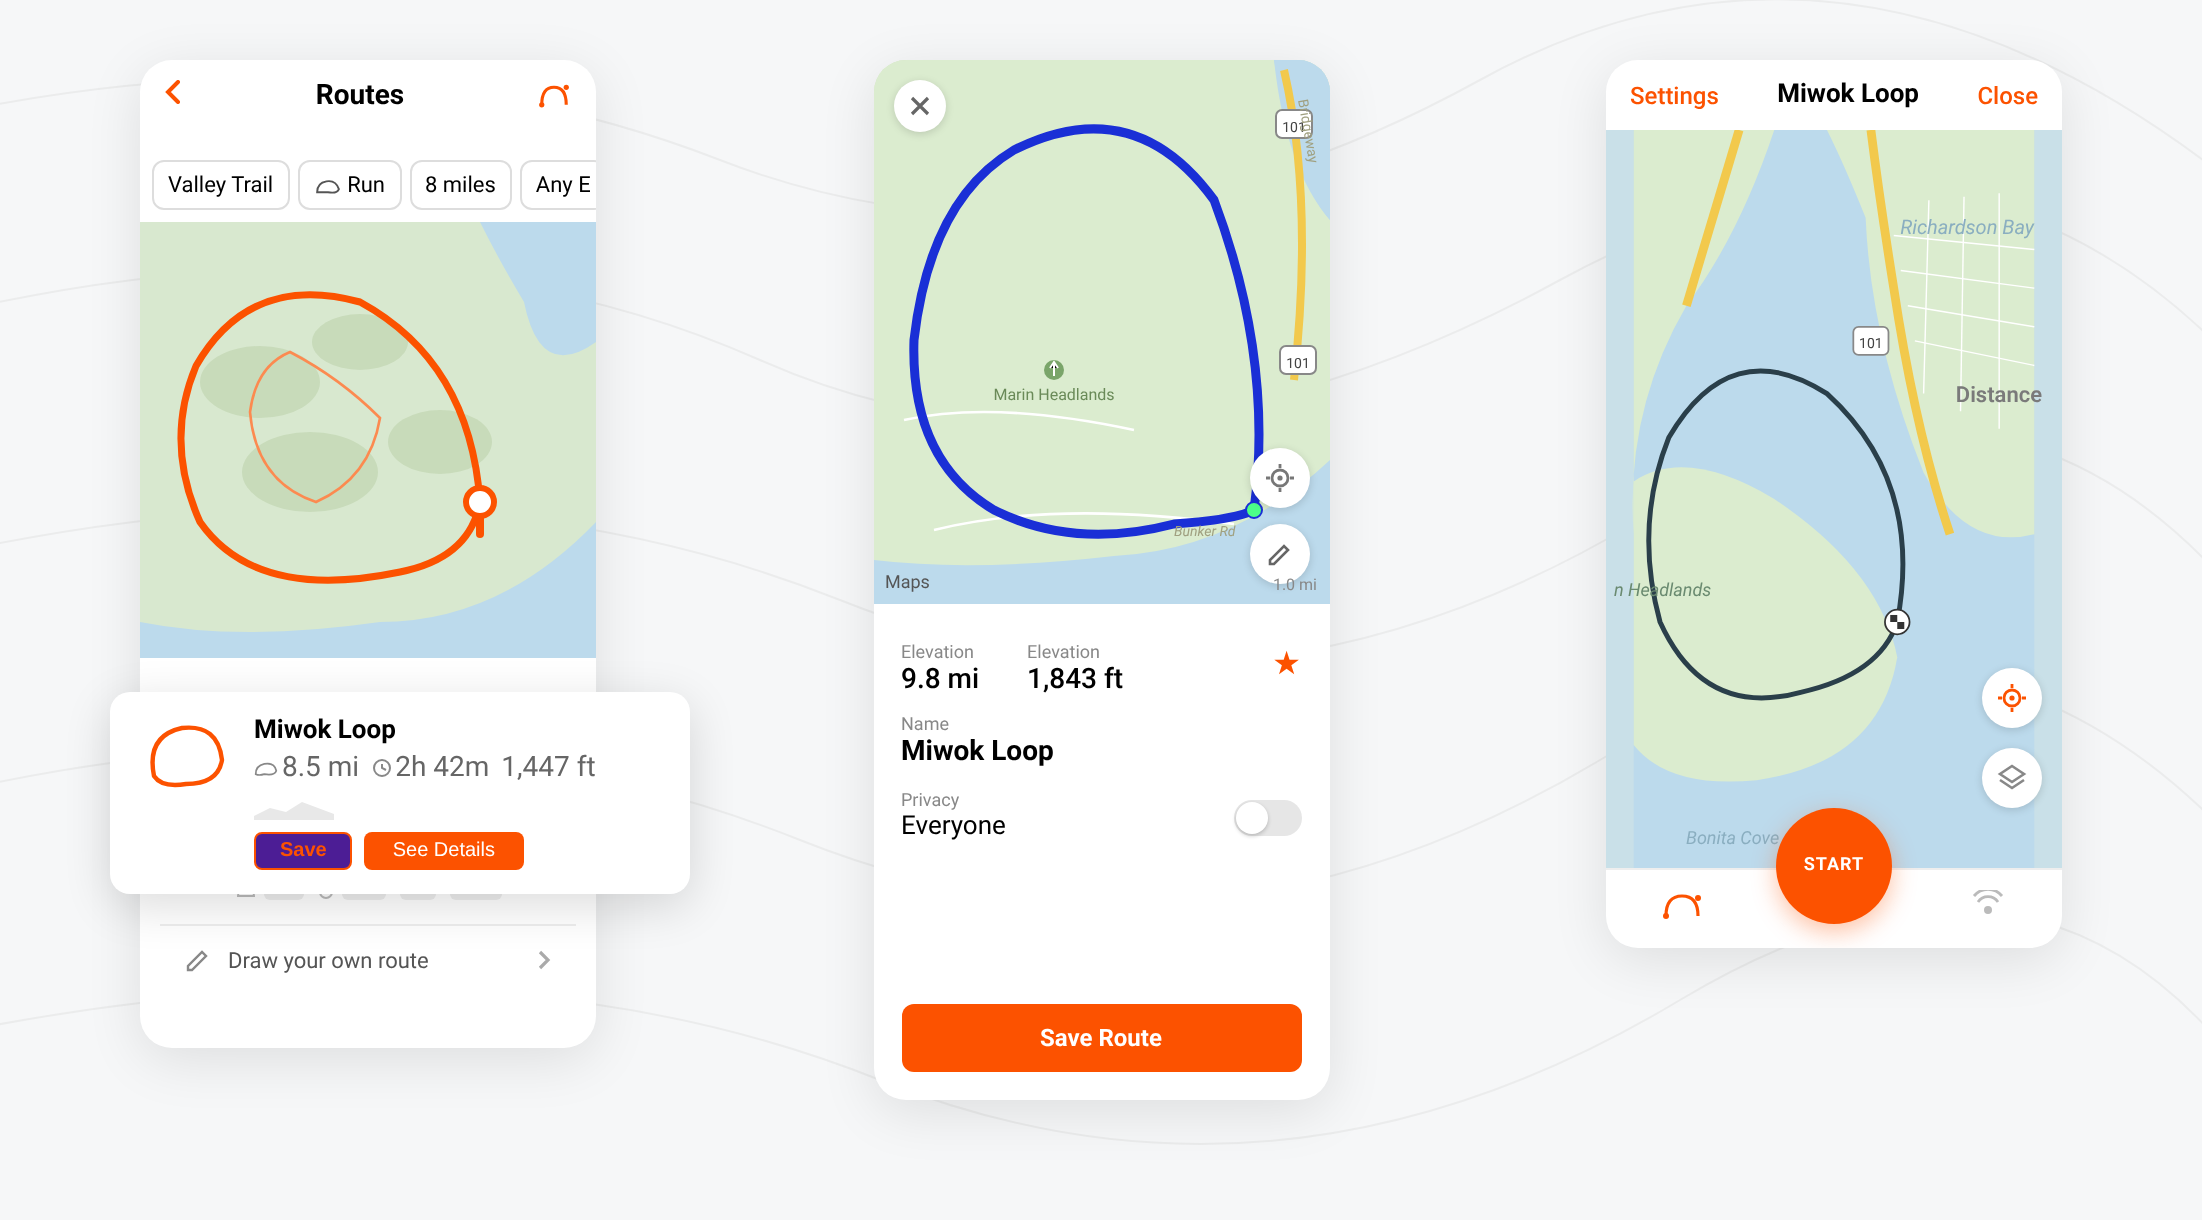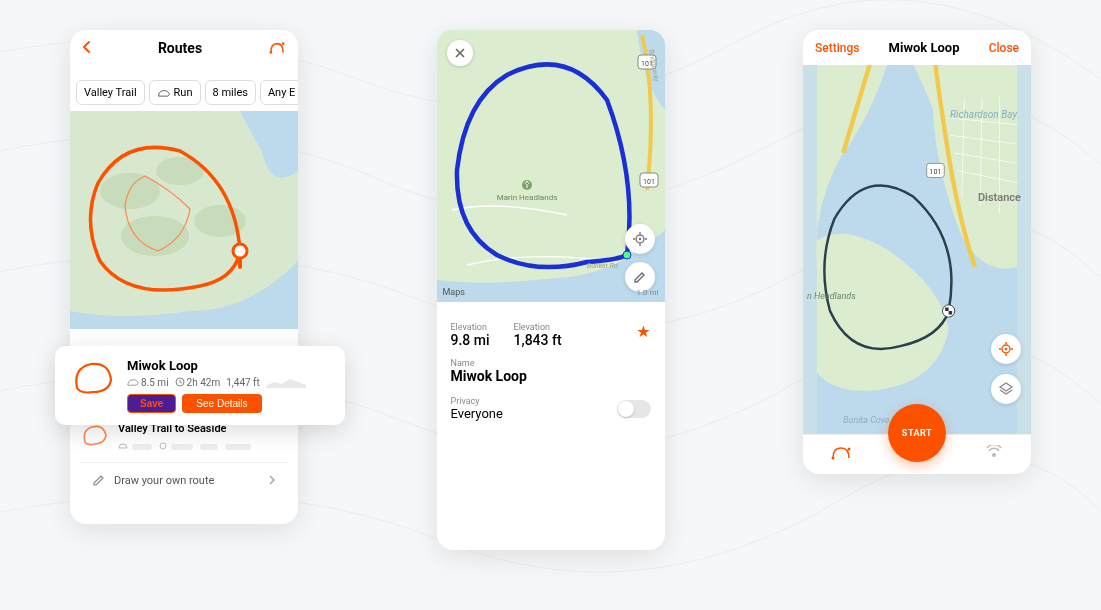--- a/index.html
+++ b/index.html
@@ -67,21 +67,21 @@
     background:#fff;
     border-radius:10px;
     box-shadow:0 6px 24px rgba(0,0,0,0.14);
     padding:12px 14px;
     z-index:5;
     display:flex; gap:10px;
   }
   .card-thumb { width:48px; height:40px; flex-shrink:0; }
   .card-body { flex:1; }
   .card-title { font-weight:700; font-size:13px; }
-  .stat-row { display:flex; gap:6px; align-items:center; font-size:10px; color:#666; margin-top:3px; flex-wrap:wrap;}
+  .stat-row { display:flex; gap:6px; align-items:center; font-size:14px; color:#666; margin-top:3px; flex-wrap:wrap;}
   .stat-row span { display:flex; align-items:center; gap:2px; }
   .btn-row { display:flex; gap:6px; margin-top:6px; }
   .btn-outline {
     border:1px solid #fc5200; color:#fc5200; background:#4c1d95;
     font-size:10px; font-weight:700; padding:3px 12px; border-radius:4px;
   }
   .btn-fill {
     border:none; background:#fc5200; color:#fff;
     font-size:10px; font-weight:400; padding:4px 14px; border-radius:4px;
   }
@@ -370,20 +370,21 @@
       </div>
 
       <div class="privacy-block">
         <div>
           <div class="sg-label">Privacy</div>
           <div style="font-size:13px">Everyone</div>
         </div>
         <div class="toggle"></div>
       </div>
 
+      <div class="save-route-btn">Save Route</div>
     </div>
   </div>
 
   <div class="phone phone3" style="position:relative;">
     <div class="p3-header">
       <span class="p3-link">Settings</span>
       <span class="p3-title">Miwok Loop</span>
       <span class="p3-link">Close</span>
     </div>
 

